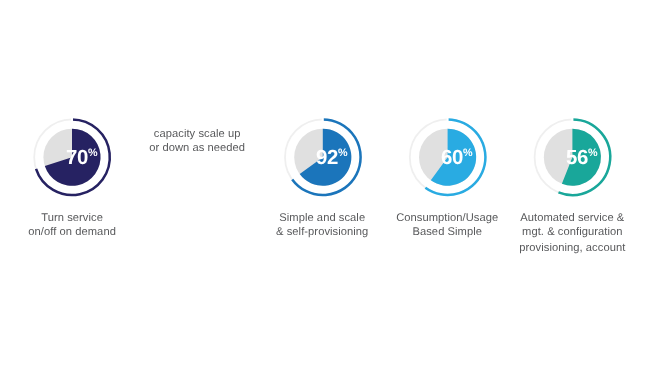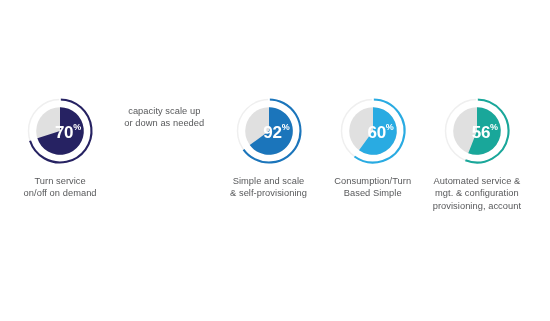--- a/index.html
+++ b/index.html
@@ -158,21 +158,21 @@
           <path d="M 50 5 A 45 45 0 1 1 23.549663646838713 86.40576474687263" fill="none" stroke="#29ABE2" stroke-width="3" stroke-linecap="butt"></path>
           <line x1="50" y1="15" x2="50" y2="3" stroke="#FFFFFF" stroke-width="2.4"></line>
         </svg>
       <div class="pct-label">
         <span class="pct-inner">
           <span class="pct-num">60</span><span class="pct-sign">%</span>
         </span>
       </div>
     </div>
     <div class="caption">
-      <span class="caption-line">Consumption/Turn</span>
+      <span class="caption-line">Consumption/Usage</span>
       <span class="caption-line">Based Simple</span>
     </div>
   </div>
 
   <div class="stat-item">
     <div class="donut-wrap">
       <svg class="donut-svg" viewBox="0 0 100 100">
           <circle cx="50" cy="50" r="34" fill="#E0E0E0"></circle>
           <path d="M 50 50 L 50 16 A 34 34 0 1 1 37.48376520872094 81.61240052020054 Z" fill="#19A79A"></path>
           <circle cx="50" cy="50" r="45" fill="none" stroke="#EFEFEF" stroke-width="2.0999999999999996"></circle>

